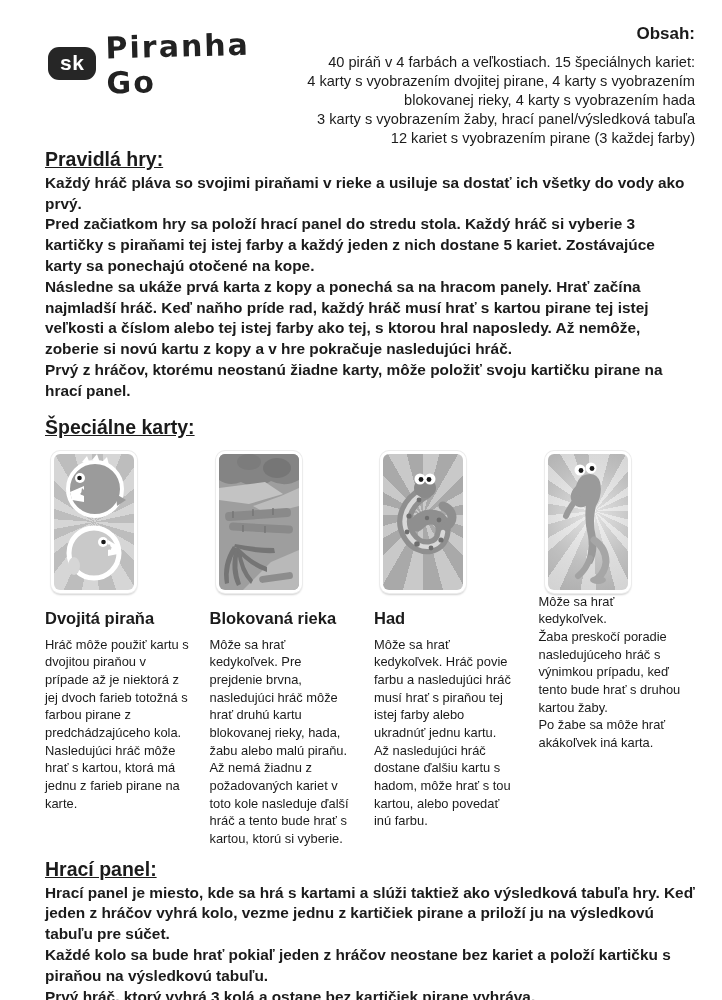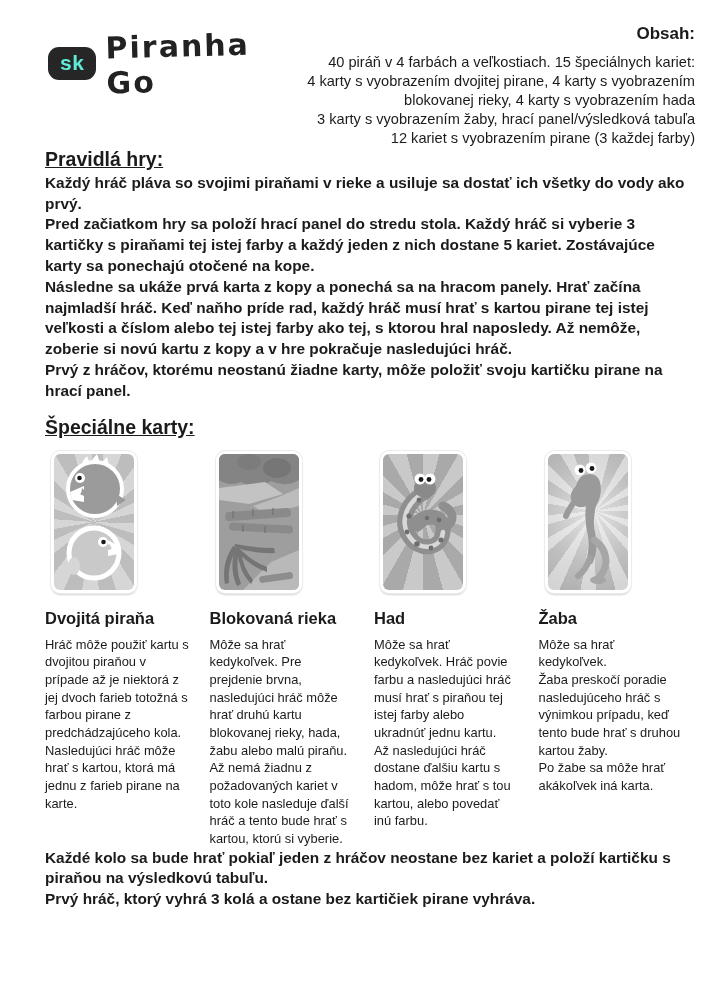--- a/index.html
+++ b/index.html
@@ -8,21 +8,21 @@
     font-family:"Liberation Sans","DejaVu Sans",sans-serif;
     color:#1b1b1b;
     position:relative;overflow:hidden;
   }
   .page{padding:24px 27px 0 45px;box-sizing:border-box;width:722px;}
 
   
   .header{display:flex;justify-content:space-between;align-items:flex-start;min-height:108px;}
   .logo-wrap{display:flex;align-items:center;gap:10px;padding-top:4px;margin-left:3px;}
   .lang-badge{
-    background:#262626;color:#5eead4;font-weight:bold;
+    background:#262626;color:#ffffff;font-weight:bold;
     font-size:21px;line-height:1;padding:5px 12px 7px;
     border-radius:11px;letter-spacing:0.5px;
   }
   .logo-text{
     font-size:30px;font-weight:bold;letter-spacing:2px;
     transform:rotate(-1.5deg);color:#222;
     font-family:"DejaVu Sans","Liberation Sans",sans-serif;
   }
   .contents{width:430px;text-align:right;}
   .contents-title{font-weight:bold;font-size:17px;margin:0 0 9px;}
@@ -208,28 +208,31 @@
 
               <ellipse cx="50" cy="126" rx="8" ry="4" fill="#a6a6a6"></ellipse>
 
               <circle cx="32" cy="16" r="5.5" fill="#ffffff"></circle>
               <circle cx="43" cy="14" r="5.5" fill="#ffffff"></circle>
               <circle cx="33" cy="16.5" r="2.4" fill="#1a1a1a"></circle>
               <circle cx="44" cy="14.5" r="2.4" fill="#1a1a1a"></circle>
             </svg>
           </div>
         </div>
-        <h3 class="card-name">Žaba</h3>
         <p class="card-desc">Môže sa hrať kedykoľvek.
 Žaba preskočí poradie nasledujúceho hráč s výnimkou prípadu, keď tento bude hrať s druhou kartou žaby.
 Po žabe sa môže hrať akákoľvek iná karta.</p>
       </div>
 
     </div>
   </div>
 
+  <div class="bottom">
+    <h2 class="sec-title">Hrací panel:</h2>
+    <p class="body-p">Hrací panel je miesto, kde sa hrá s kartami a slúži taktiež ako výsledková tabuľa hry. Keď jeden z hráčov vyhrá kolo, vezme jednu z kartičiek pirane a priloží ju na výsledkovú tabuľu pre súčet.</p>
+  </div>
 
   <div>
     <p class="body-p">Každé kolo sa bude hrať pokiaľ jeden z hráčov neostane bez kariet a položí kartičku s piraňou na výsledkovú tabuľu.</p>
     <p class="body-p">Prvý hráč, ktorý vyhrá 3 kolá a ostane bez kartičiek pirane vyhráva.</p>
   </div>
 
 </div>
 
 </body></html>

